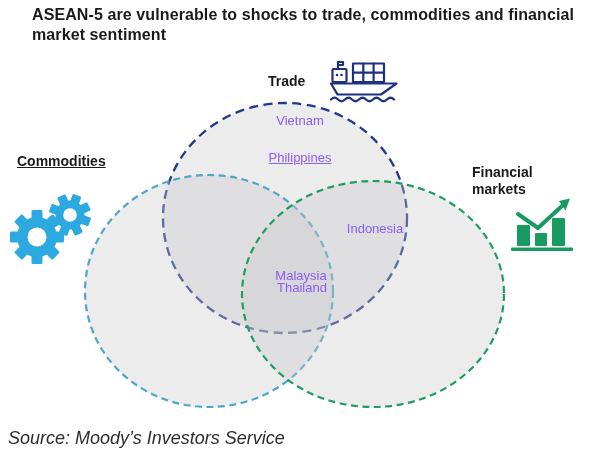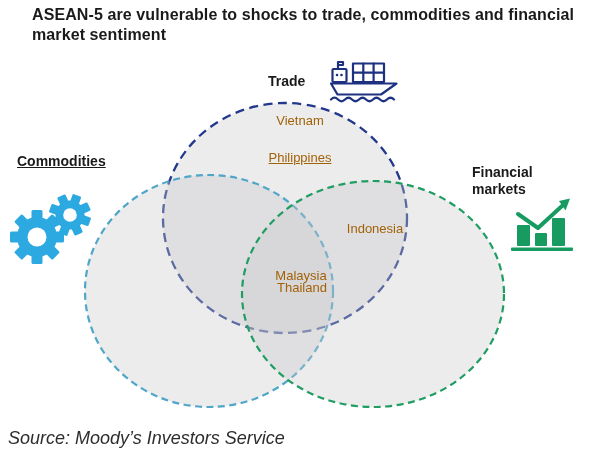--- a/index.html
+++ b/index.html
@@ -21,21 +21,21 @@
   .venn-svg{position:absolute;left:0;top:0;}
   .venn-fill{fill:#c8c8cc;fill-opacity:.35;}
   .set-label{
     position:absolute;font-size:14px;font-weight:bold;color:#1a1a1a;line-height:17px;
   }
   .lbl-trade{left:268px;top:73px;}
   .lbl-commodities{left:17px;top:153px;text-decoration:underline;}
   .lbl-financial{left:472px;top:164px;width:80px;}
   .country{
     position:absolute;transform:translateX(-50%);
-    font-size:13px;color:#a16207;white-space:nowrap;
+    font-size:13px;color:#8b5cf6;white-space:nowrap;
   }
   .c-vietnam{left:300px;top:113px;}
   .c-philippines{left:300px;top:150px;text-decoration:underline;}
   .c-thailand{left:375px;top:221px;}
   .c-malaysia{left:301px;top:268px;}
   .c-indonesia{left:302px;top:280px;}
   .icon{position:absolute;}
   .icon-ship{left:328px;top:58px;}
   .icon-gears{left:8px;top:192px;}
   .icon-chart{left:508px;top:196px;}

